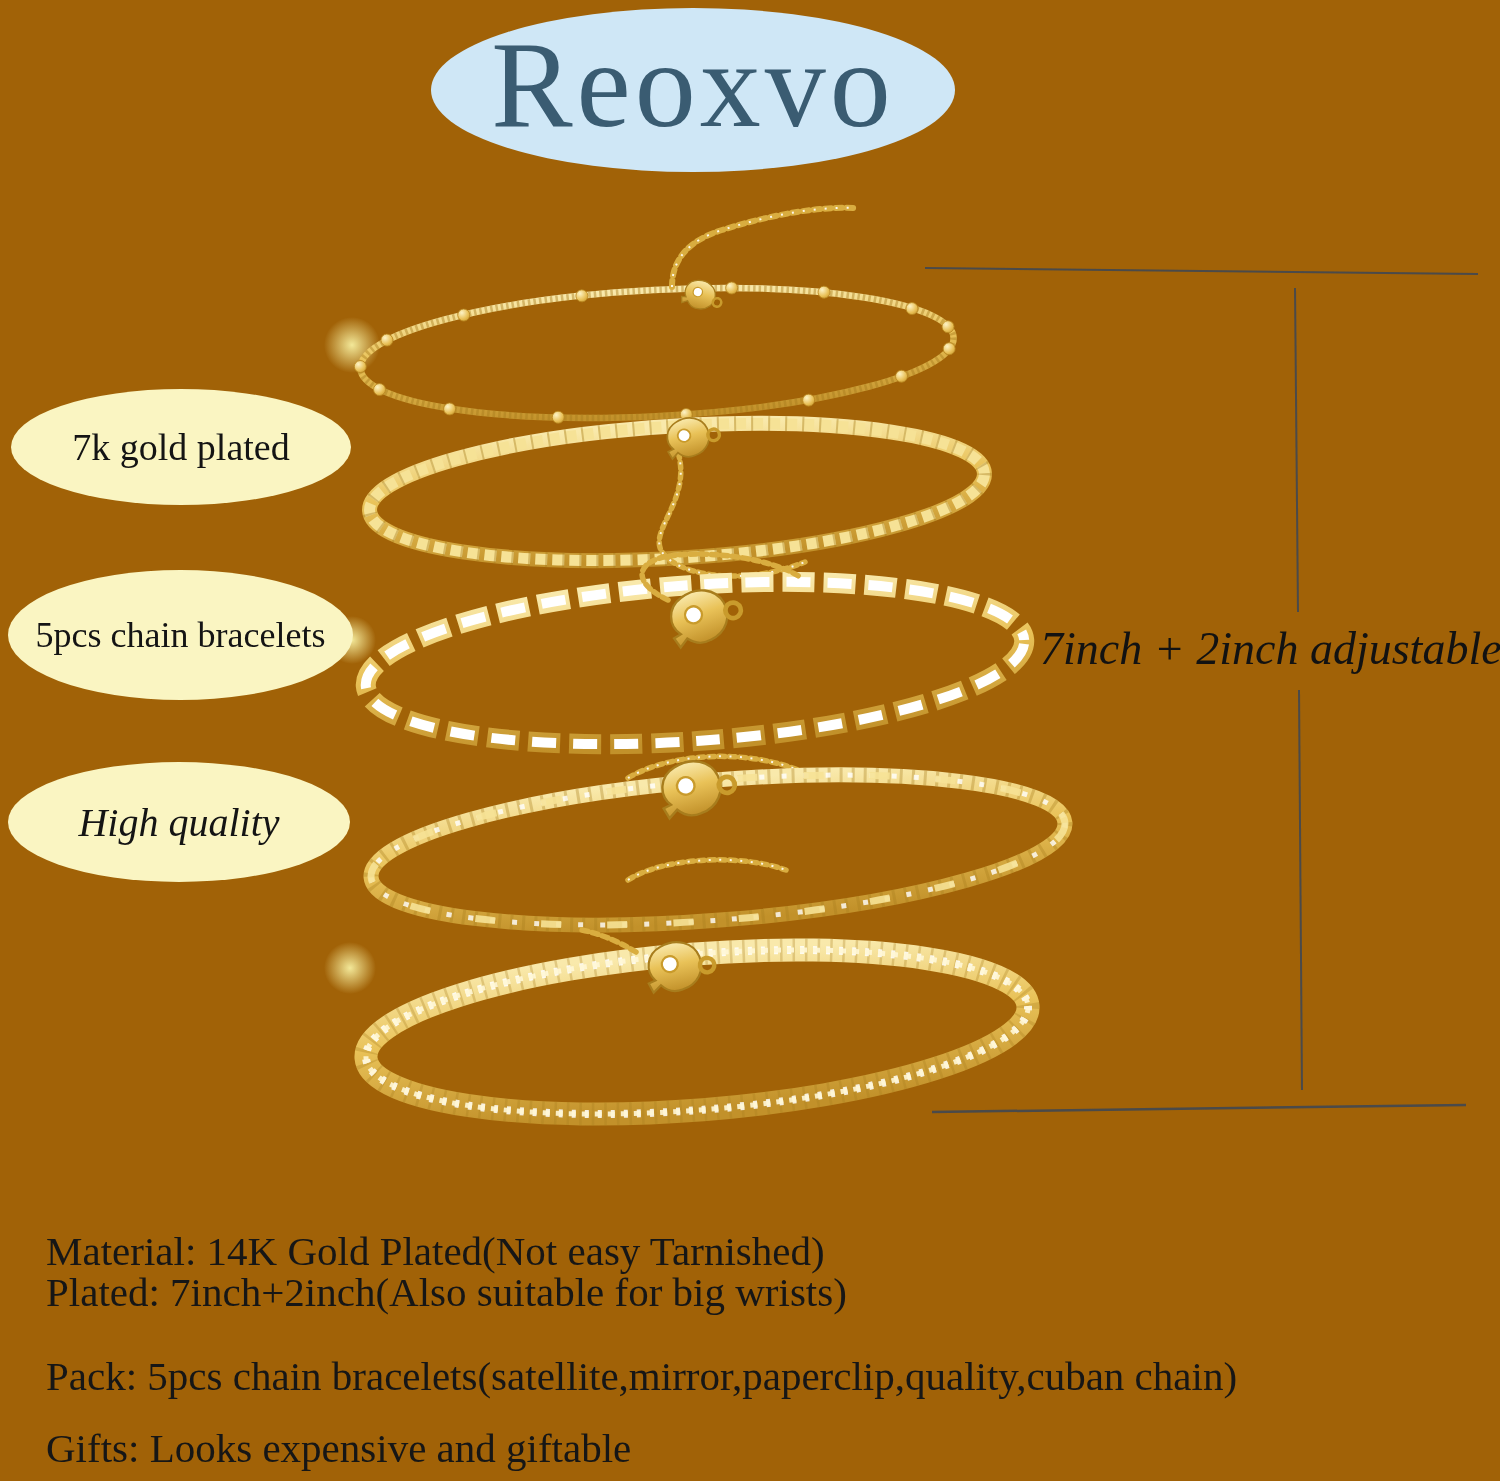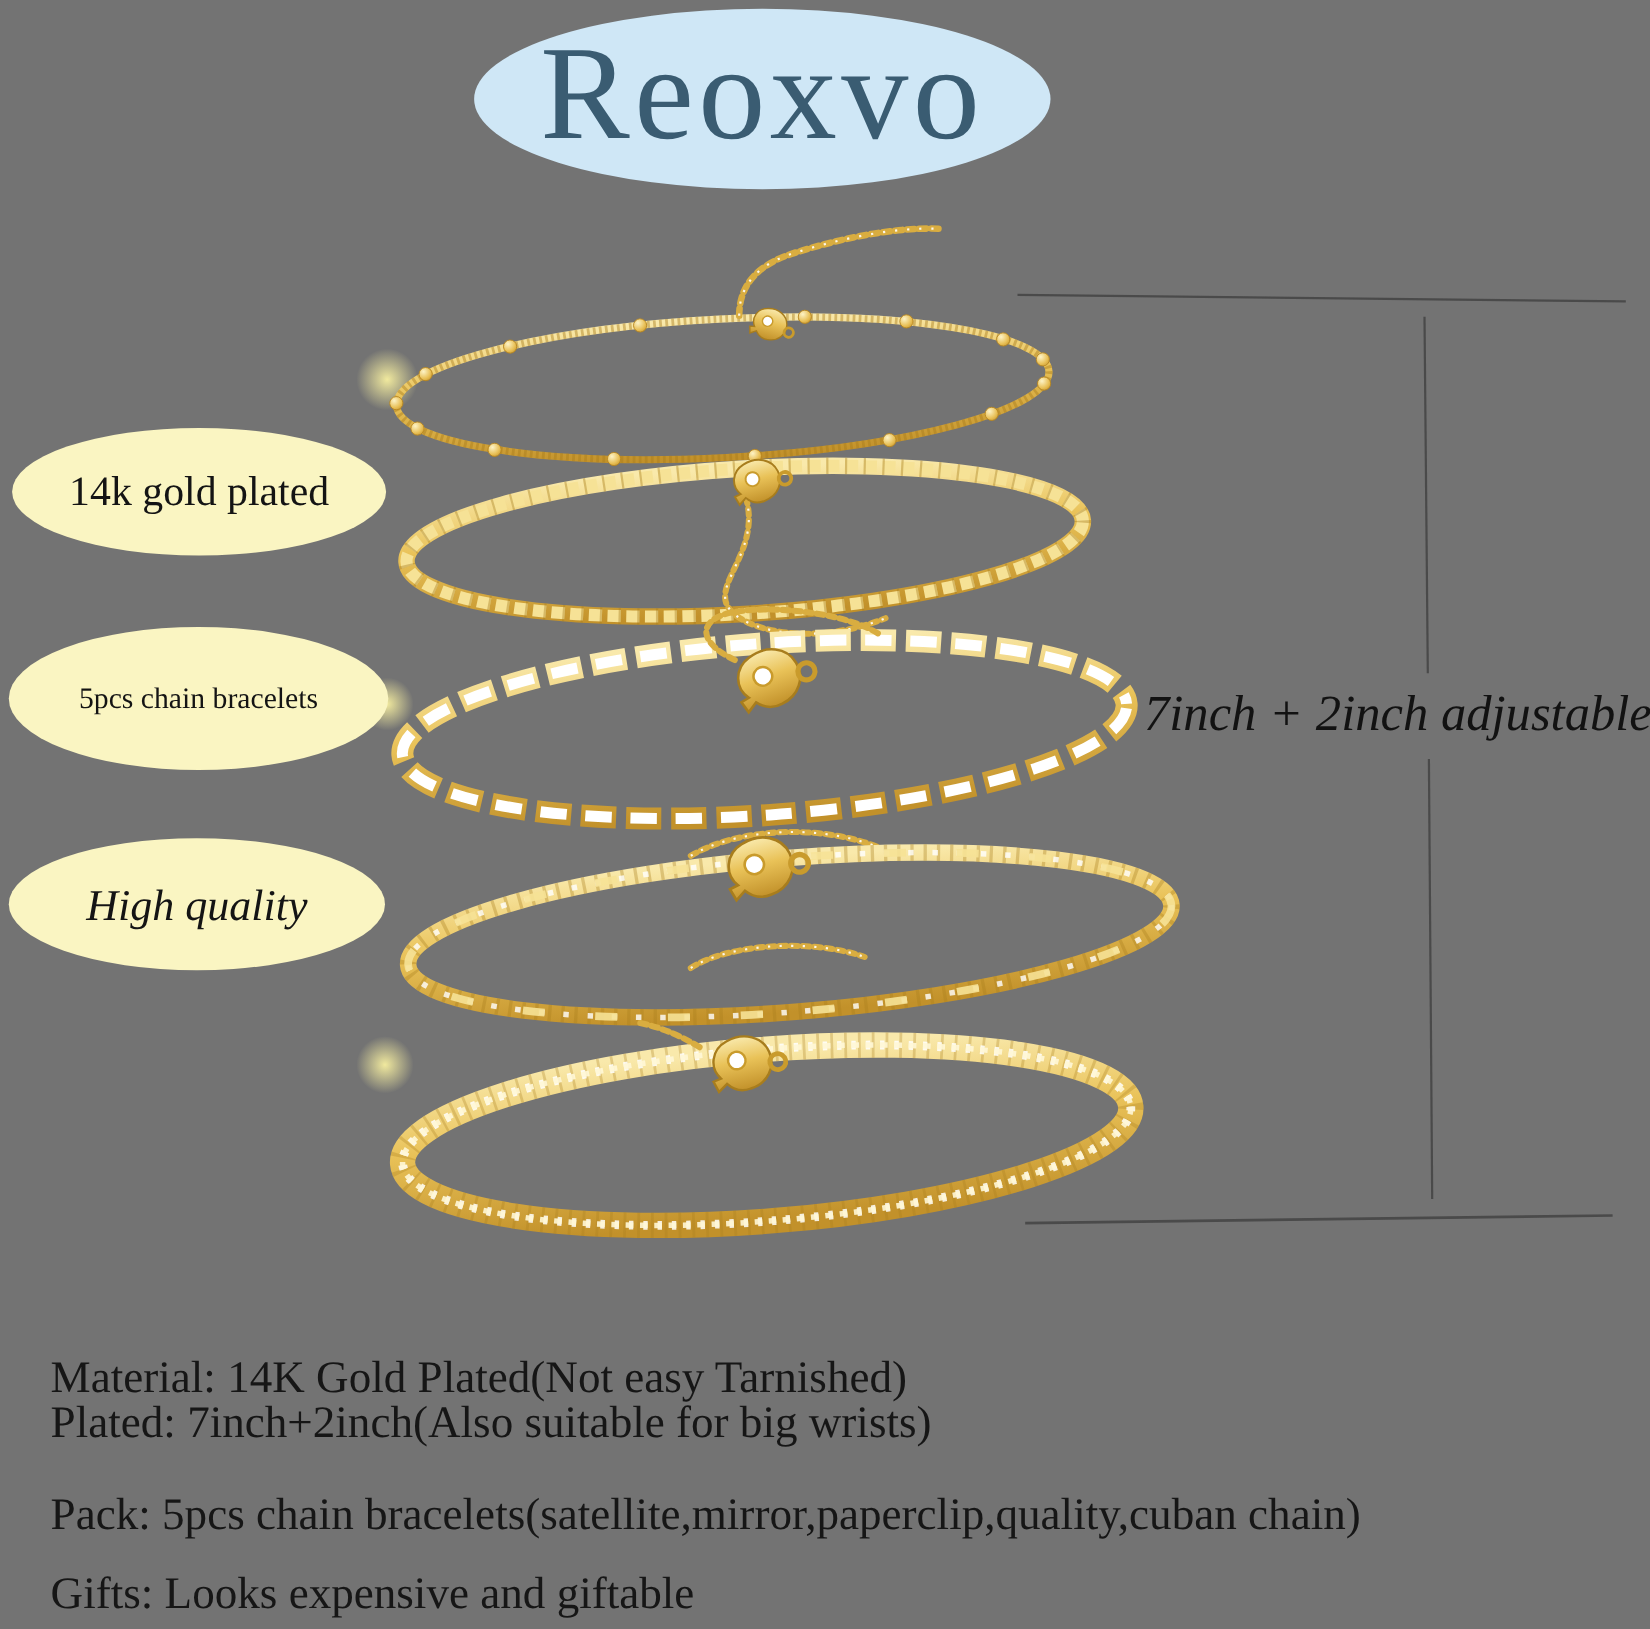--- a/index.html
+++ b/index.html
@@ -1,19 +1,19 @@
 <!DOCTYPE html>
 <html style="--oval-blue: #cfe7f6; --brand-text: #3a5c72; --oval-yellow: #faf5c2; --gold: #e3b54e; --gold-light: #f9e9ab; --gold-dark: #a87d1d; --text: #141414; --line: #4a4a4a;"><head>
 <meta charset="utf-8">
 <style>
   html,body{margin:0;padding:0;background:#ffffff;}
   .canvas{
     position:relative;
     width:1500px;height:1481px;
-    background:#737373;
+    background:#a16207;
     overflow:hidden;
     font-family:"Liberation Serif","DejaVu Serif",serif;
     color:var(--text,#141414);
   }
   .art{position:absolute;left:0;top:0;width:1500px;height:1481px;}
   .oval{
     position:absolute;
     display:flex;align-items:center;justify-content:center;
     border-radius:50%;
     text-align:center;
@@ -27,21 +27,21 @@
     letter-spacing:4px;
     color:var(--brand-text,#3a5c72);
     line-height:1;
     padding-bottom:10px;
   }
   .badge{
     background:var(--oval-yellow,#faf5c2);
     color:#141414;
   }
   .badge-1{left:11px;top:389px;width:340px;height:116px;font-size:38px;}
-  .badge-2{left:8px;top:570px;width:345px;height:130px;font-size:27px;}
+  .badge-2{left:8px;top:570px;width:345px;height:130px;font-size:36px;}
   .badge-3{left:8px;top:762px;width:342px;height:120px;font-size:40px;font-style:italic;}
   .measure-label{
     position:absolute;
     left:1040px;top:622px;width:460px;
     font-size:46px;
     text-align:center;
     white-space:nowrap;
     color:#121212;
     font-style:italic;
   }
@@ -167,21 +167,21 @@
       <line x1="1299" y1="690" x2="1302" y2="1090" stroke-width="2"></line>
       <line x1="932" y1="1112" x2="1466" y2="1105" stroke-width="2.5"></line>
     </g>
   </svg>
 
   <div class="oval brand-oval">
     <span class="brand-text">Reoxvo</span>
   </div>
 
   <div class="oval badge badge-1">
-    <span>14k gold plated</span>
+    <span>7k gold plated</span>
   </div>
   <div class="oval badge badge-2">
     <span>5pcs chain bracelets</span>
   </div>
   <div class="oval badge badge-3">
     <span>High quality</span>
   </div>
 
   <div class="measure-label">7inch + 2inch adjustable</div>
 

